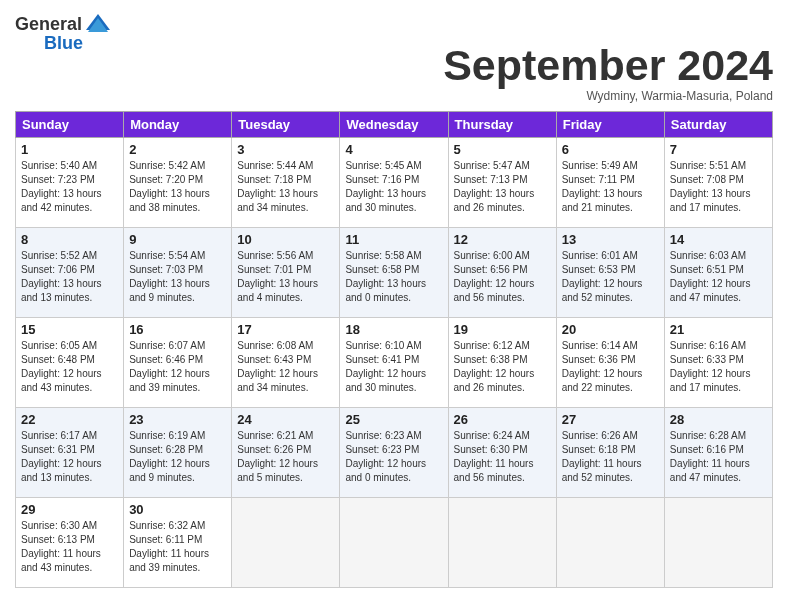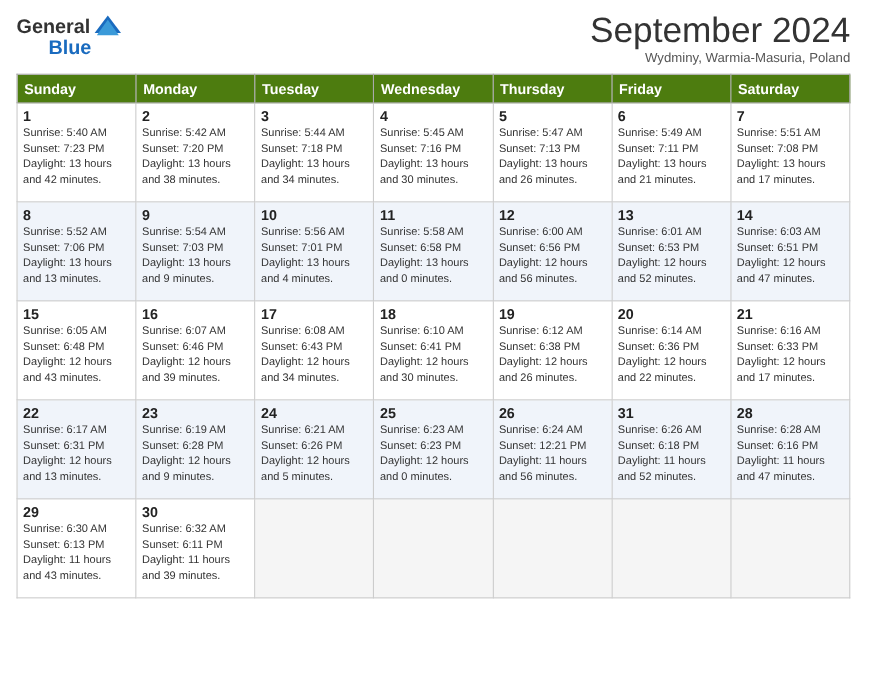--- a/index.html
+++ b/index.html
@@ -38,36 +38,37 @@
     }
     .logo-icon {
       width: 28px;
       height: 28px;
       margin-left: 2px;
     }
     .title-block {
       text-align: right;
     }
     .month-title {
-      font-size: 32px;
-      font-weight: normal;
+      font-size: 43px;
+      font-weight: bold;
       color: #333;
       line-height: 1.1;
+      margin-top: 32px;
     }
     .location {
       font-size: 12px;
       color: #555;
     }
     .calendar-table {
       width: 100%;
       border-collapse: collapse;
       table-layout: fixed;
     }
     .calendar-table th {
-      background-color: #4d7c0f;
+      background-color: #6d28d9;
       color: #fff;
       text-align: left;
       padding: 5px 6px;
       font-size: 13px;
       font-weight: bold;
       border: 1px solid #aaa;
     }
     .calendar-table td {
       border: 1px solid #ccc;
       vertical-align: top;
@@ -316,26 +317,26 @@
           <td>
             <span class="day-number">25</span>
             <div class="day-detail" style="white-space: pre-line;">Sunrise: 6:23 AM
 Sunset: 6:23 PM
 Daylight: 12 hours
 and 0 minutes.</div>
           </td>
           <td>
             <span class="day-number">26</span>
             <div class="day-detail" style="white-space: pre-line;">Sunrise: 6:24 AM
-Sunset: 12:21 PM
+Sunset: 6:30 PM
 Daylight: 11 hours
 and 56 minutes.</div>
           </td>
           <td>
-            <span class="day-number">31</span>
+            <span class="day-number">27</span>
             <div class="day-detail" style="white-space: pre-line;">Sunrise: 6:26 AM
 Sunset: 6:18 PM
 Daylight: 11 hours
 and 52 minutes.</div>
           </td>
           <td>
             <span class="day-number">28</span>
             <div class="day-detail" style="white-space: pre-line;">Sunrise: 6:28 AM
 Sunset: 6:16 PM
 Daylight: 11 hours

